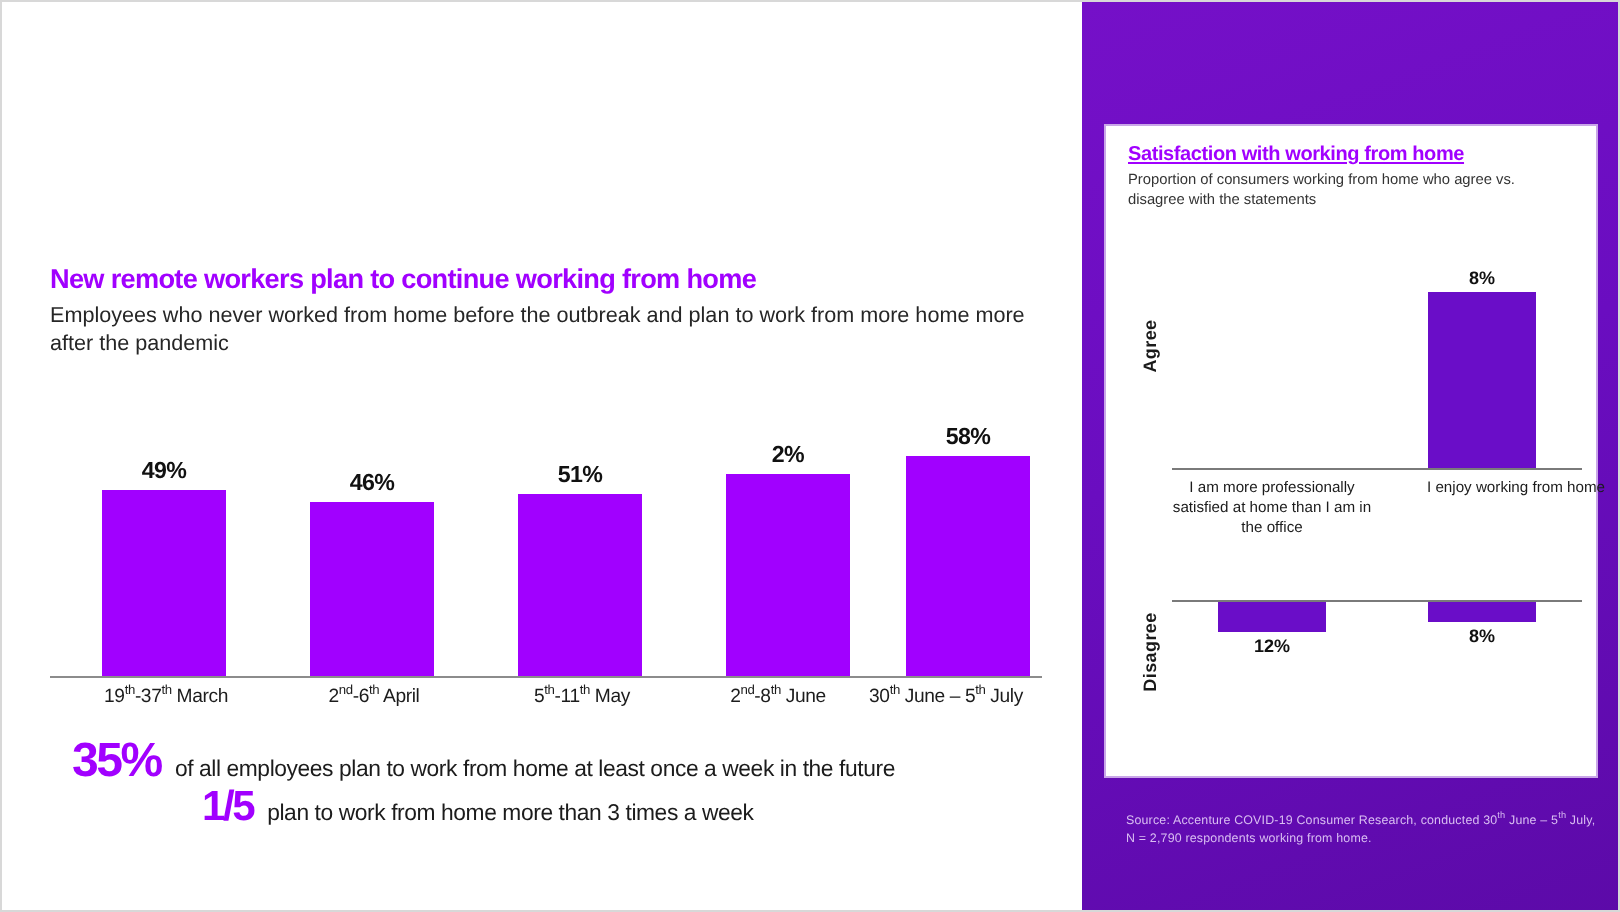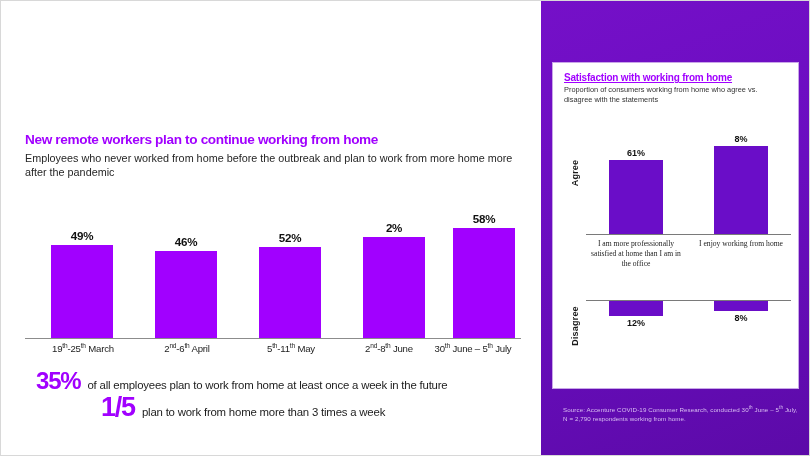--- a/index.html
+++ b/index.html
@@ -118,21 +118,21 @@
     display: flex;
     align-items: baseline;
   }
   .co-big {
     font-size: 24px;
     font-weight: bold;
     color: #a100ff;
     letter-spacing: -1.2px;
     margin-right: 7px;
   }
-  .co-big.small { font-size: 27px; }
+  .co-big.small { font-size: 21px; }
   .co-text {
     font-size: 11.4px;
     color: #1c1c1c;
     letter-spacing: -0.2px;
   }
 
   
   .right-pane {
     position: absolute;
     left: 540px; top: 0;
@@ -209,21 +209,20 @@
     left: 33px; top: 176px;
     width: 205px;
   }
   .stmt {
     position: absolute;
     width: 100px;
     text-align: center;
     font-size: 7.6px;
     line-height: 1.3;
     color: #1c1c1c;
-    font-family: Liberation Serif, serif;
   }
 
   
   .dis-area {
     position: absolute;
     left: 33px; top: 237px;
     width: 205px; height: 62px;
   }
   .dis-axis {
     position: absolute;
@@ -275,35 +274,35 @@
 
       <div class="mc-bar-group" id="mcg0" style="left:22px;">
         <div class="mc-val">49%</div>
         <div class="mc-bar" id="mcb0" style="height: 93.1px;"></div>
       </div>
       <div class="mc-bar-group" id="mcg1" style="left:126px;">
         <div class="mc-val">46%</div>
         <div class="mc-bar" id="mcb1" style="height: 87.4px;"></div>
       </div>
       <div class="mc-bar-group" id="mcg2" style="left:230px;">
-        <div class="mc-val">52%</div>
+        <div class="mc-val">51%</div>
         <div class="mc-bar" id="mcb2" style="height: 91.2px;"></div>
       </div>
       <div class="mc-bar-group" id="mcg3" style="left:334px;">
         <div class="mc-val">2%</div>
         <div class="mc-bar" id="mcb3" style="height: 100.7px;"></div>
       </div>
       <div class="mc-bar-group" id="mcg4" style="left:424px;">
         <div class="mc-val">58%</div>
         <div class="mc-bar" id="mcb4" style="height: 110.2px;"></div>
       </div>
     </div>
 
     <div class="mc-labels">
-      <div class="mc-cat" id="cat0" style="left:6px;"><span>19</span><sup>th</sup><span>-25</span><sup>th</sup><span> March</span></div>
+      <div class="mc-cat" id="cat0" style="left:6px;"><span>19</span><sup>th</sup><span>-37</span><sup>th</sup><span> March</span></div>
       <div class="mc-cat" id="cat1" style="left:110px;"><span>2</span><sup>nd</sup><span>-6</span><sup>th</sup><span> April</span></div>
       <div class="mc-cat" id="cat2" style="left:214px;"><span>5</span><sup>th</sup><span>-11</span><sup>th</sup><span> May</span></div>
       <div class="mc-cat" id="cat3" style="left:312px;"><span>2</span><sup>nd</sup><span>-8</span><sup>th</sup><span> June</span></div>
       <div class="mc-cat" id="cat4" style="left:396px;"><span>30</span><sup>th</sup><span> June – 5</span><sup>th</sup><span> July</span></div>
     </div>
 
     <div class="callout1">
       <span class="co-big">35%</span>
       <span class="co-text">of all employees plan to work from home at least once a week in the future</span>
     </div>
@@ -316,33 +315,29 @@
   <div class="right-pane">
 
     <div class="card">
       <div class="card-title">Satisfaction with working from home</div>
       <div class="card-desc">Proportion of consumers working from home who agree vs. disagree with the statements</div>
 
       <div class="axis-word" id="agree-word" style="left:-8px; top:105px; width:60px; text-align:center;">Agree</div>
 
       <div class="agree-area">
         <div class="ag-axis"></div>
-        <div class="ag-group" id="agg0" style="left:0px;">
-          <div class="ag-val">61%</div>
-          <div class="ag-bar" id="agb0" style="height: 73.9176px;"></div>
-        </div>
         <div class="ag-group" id="agg1" style="left:105px;">
           <div class="ag-val">8%</div>
           <div class="ag-bar" id="agb1" style="height: 88.4588px;"></div>
         </div>
       </div>
 
       <div class="stmt-row">
         <div class="stmt" style="left:0px;">I am more professionally satisfied at home than I am in the office</div>
-        <div class="stmt" style="left:105px;">I enjoy working from home</div>
+        <div class="stmt" style="left:122px;">I enjoy working from home</div>
       </div>
 
       <div class="axis-word" id="disagree-word" style="left:-11px; top:258px; width:66px; text-align:center;">Disagree</div>
 
       <div class="dis-area">
         <div class="dis-axis"></div>
         <div class="dis-group" id="dsg0" style="left:0px;">
           <div class="dis-bar" id="dsb0" style="height: 14.5412px;"></div>
           <div class="dis-val">12%</div>
         </div>

